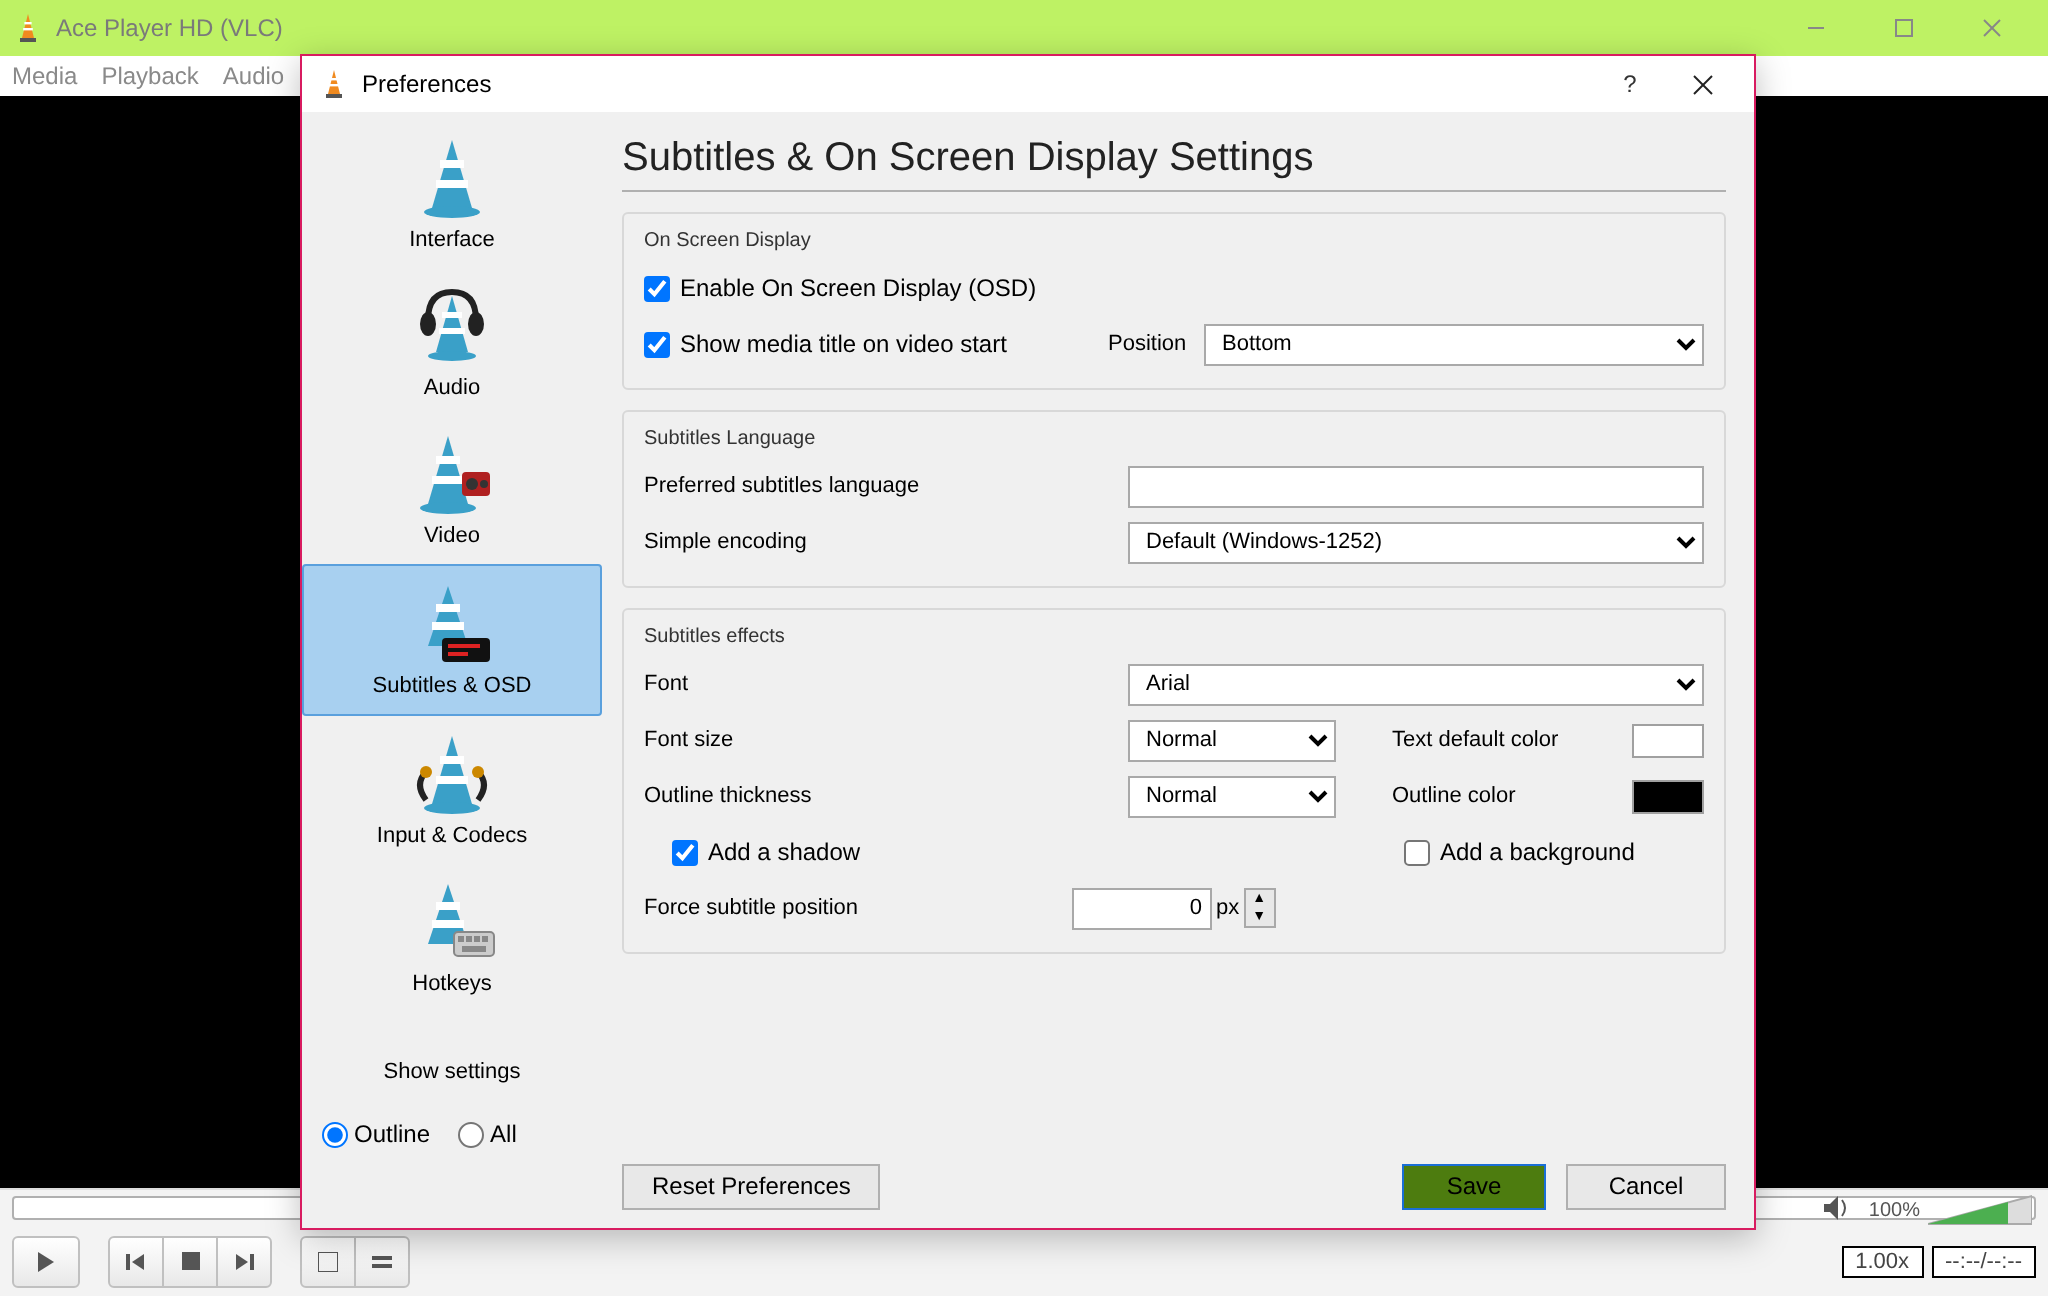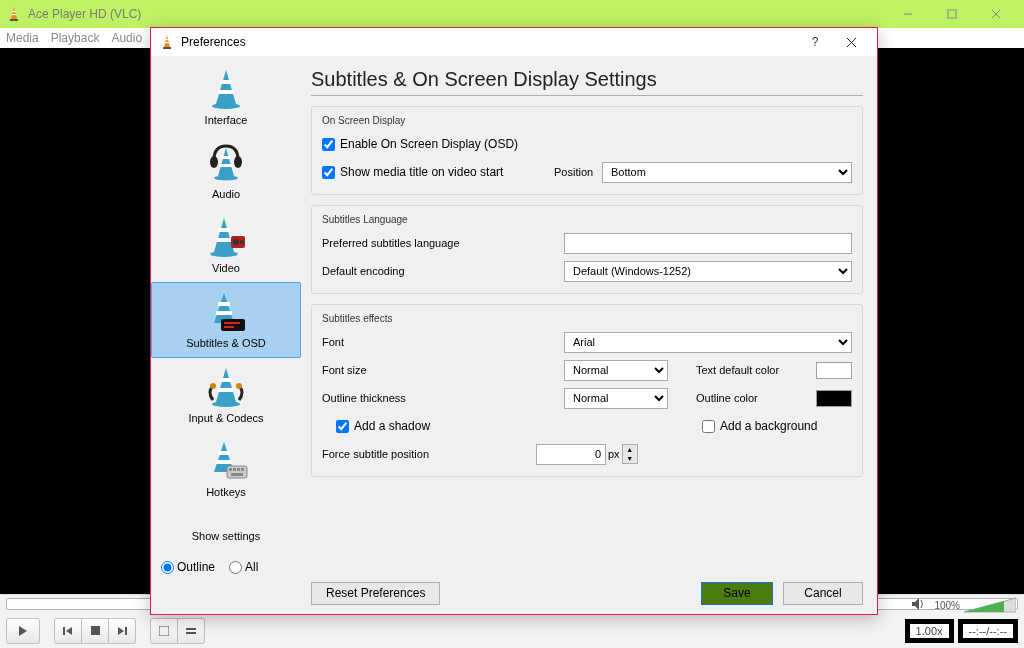--- a/index.html
+++ b/index.html
@@ -19,21 +19,21 @@
 .seek-row { height: 18px; display: flex; align-items: center; padding: 2px 6px; }
 .seek-bar { flex: 1; height: 12px; background: #fff; border: 1px solid #b0b0b0; border-radius: 2px; }
 .btn-row { flex: 1; display: flex; align-items: center; padding: 2px 6px; gap: 4px; }
 .ctrl-btn { width: 28px; height: 26px; border: 1px solid #c0c0c0; background: linear-gradient(#fff,#e8e8e8); border-radius: 3px; display: flex; align-items: center; justify-content: center; color: #555; }
 .ctrl-btn.big { width: 34px; }
 .ctrl-group { display:flex; }
 .ctrl-group .ctrl-btn { border-radius:0; margin-left:-1px;}
 .ctrl-group .ctrl-btn:first-child{border-radius:3px 0 0 3px;margin-left:0;}
 .ctrl-group .ctrl-btn:last-child{border-radius:0 3px 3px 0;}
 .btn-row .spacer { flex: 1; }
-.status-box { border:5px solid #000000; padding:1px 6px; background:#fff; font-size:11px; color:#444;}
+.status-box { border:1px solid #000000; padding:1px 6px; background:#fff; font-size:11px; color:#444;}
 .vol-icon { color:#555; margin:0 4px;}
 .vol-tri { width:52px; height:18px; position:relative; }
 .vol-tri svg{position:absolute;inset:0;}
 
 
 .pref-dialog { position: absolute; left: 150px; top: 27px; width: 728px; height: 588px; background: #f0f0f0; border: 1px solid #d81b60; box-shadow: 0 4px 16px rgba(0,0,0,.25); display: flex; flex-direction: column; }
 .pref-titlebar { height: 28px; background: #fff; display: flex; align-items: center; padding: 0 8px; }
 .pref-titlebar .ticon{width:16px;height:16px;margin-right:6px;}
 .pref-titlebar .title{flex:0 0 auto;}
 .pref-titlebar .spacer{flex:1;}
@@ -330,21 +330,21 @@
         </div>
       </div>
 
       <div class="group">
         <div class="group-title">Subtitles Language</div>
         <div class="row">
           <span class="lbl" style="width:242px">Preferred subtitles language</span>
           <input type="text" class="txt-wide" value="" style="">
         </div>
         <div class="row">
-          <span class="lbl" style="width:242px">Default encoding</span>
+          <span class="lbl" style="width:242px">Simple encoding</span>
           <select class="sel-wide"><option>Default (Windows-1252)</option></select>
         </div>
       </div>
 
       <div class="group">
         <div class="group-title">Subtitles effects</div>
         <div class="row">
           <span class="lbl" style="width:242px">Font</span>
           <select class="sel-mid" style="flex:1"><option>Arial</option></select>
         </div>

